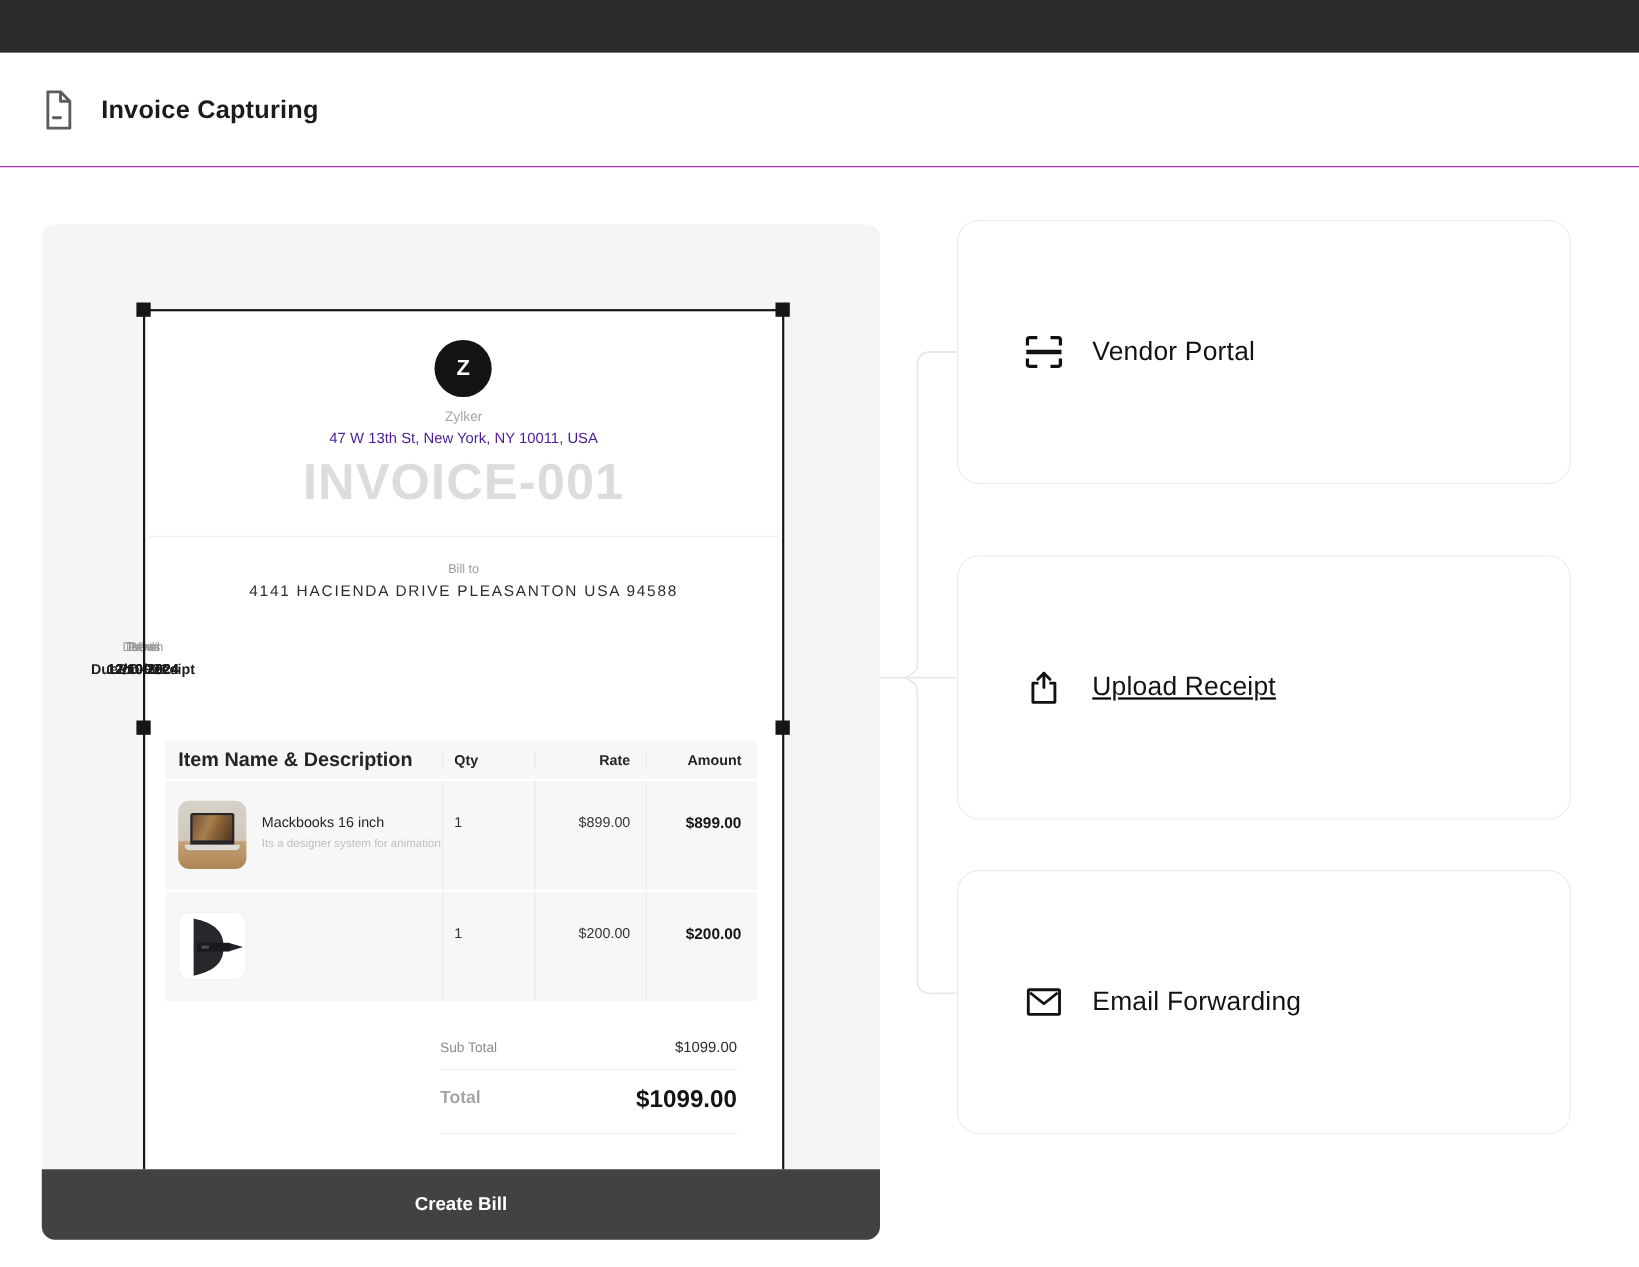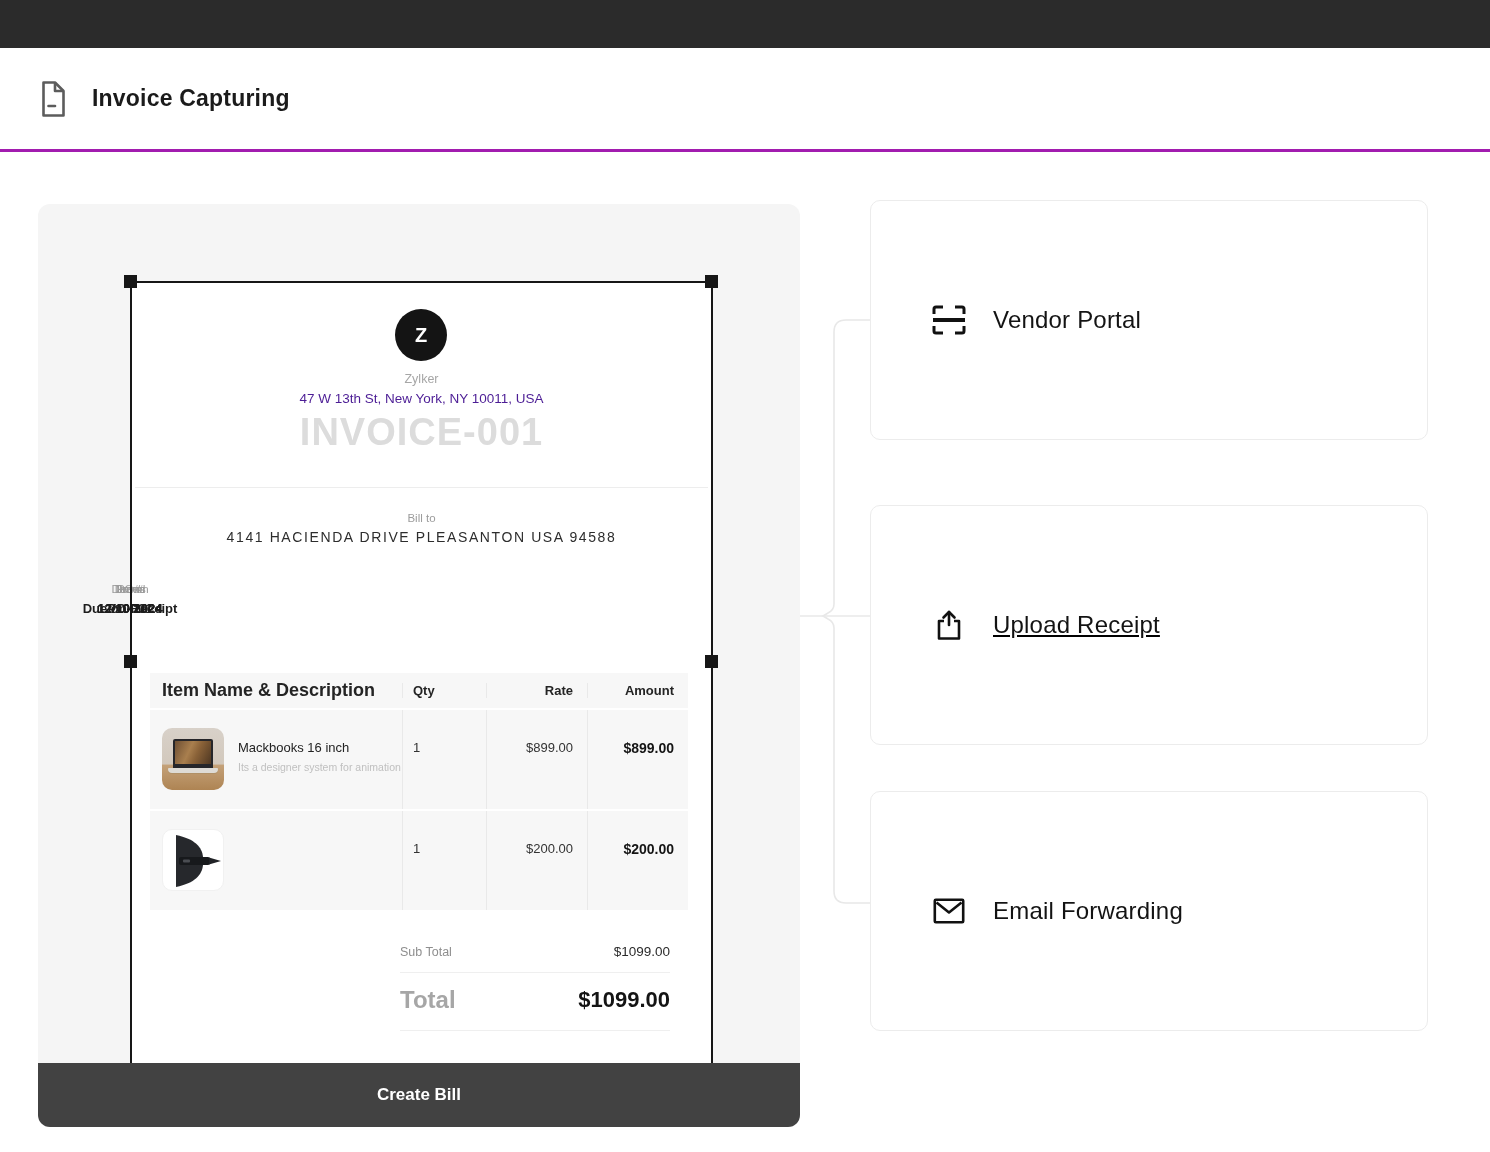--- a/index.html
+++ b/index.html
@@ -2,21 +2,21 @@
 <html><head>
 <meta charset="utf-8">
 <style>
   * { margin:0; padding:0; box-sizing:border-box; }
   html,body { width:1490px; height:1152px; background:#ffffff; overflow:hidden;
     font-family:"Liberation Sans", sans-serif; }
 
   
   .topbar { position:absolute; left:0; top:0; width:1490px; height:48px; background:#2b2b2b; }
   .page-header { position:absolute; left:0; top:48px; width:1490px; height:104px;
-    background:#fff; border-bottom:3px solid #a21caf; display:flex; align-items:center; padding-left:38px; }
+    background:#fff; border-bottom:1px solid #a21caf; display:flex; align-items:center; padding-left:38px; }
   .page-header .doc-icon { width:30px; height:38px; margin-right:24px; flex:0 0 auto; }
   .page-title { font-size:23px; font-weight:600; color:#1b1b1b; letter-spacing:.2px; }
 
   
   .invoice-panel { position:absolute; left:38px; top:204px; width:762px; height:923px;
     background:#f5f5f5; border-radius:12px; }
   .create-bill { position:absolute; left:38px; top:1063px; width:762px; height:64px;
     background:#424242; border-radius:0 0 12px 12px; border:none; color:#fff;
     font-family:"Liberation Sans",sans-serif; font-size:17px; font-weight:700;
     display:flex; align-items:center; justify-content:center; cursor:pointer; }
@@ -24,21 +24,21 @@
   
   .invoice-doc { position:absolute; left:130px; top:281px; width:583px; height:782px; background:#ffffff; }
   .logo-circle { position:absolute; left:265px; top:28px; width:52px; height:52px; border-radius:50%;
     background:#141414; color:#fff; font-size:20px; font-weight:700;
     display:flex; align-items:center; justify-content:center; }
   .company-name { position:absolute; left:0; top:91px; width:100%; text-align:center;
     font-size:12.5px; color:#a6a6a6; }
   .company-address { position:absolute; left:0; top:110px; width:100%; text-align:center;
     font-size:13.5px; font-weight:500; color:#4c1d95; }
   .invoice-number { position:absolute; left:0; top:130px; width:100%; text-align:center;
-    font-size:38px; font-weight:700; color:#dcdcdc; letter-spacing:1px; }
+    font-size:46px; font-weight:700; color:#dcdcdc; letter-spacing:1px; }
   .doc-divider { position:absolute; left:5px; top:206px; width:573px; height:1px; background:#ededed; }
   .billto-label { position:absolute; left:0; top:231px; width:100%; text-align:center;
     font-size:11.5px; color:#9c9c9c; }
   .billto-address { position:absolute; left:0; top:248px; width:100%; text-align:center;
     font-size:14px; font-weight:500; color:#2d2d2d; letter-spacing:1.6px; }
 
   .meta-cell { position:absolute; top:302px; transform:translateX(-50%); text-align:center; white-space:nowrap; }
   .meta-cell .m-label { font-size:11.5px; color:#9c9c9c; }
   .meta-cell .m-value { font-size:13px; font-weight:600; color:#1d1d1d; margin-top:6px; }
   .meta-cell:nth-of-type(1){ left:68px; } .meta-cell:nth-of-type(2){ left:167px; }
@@ -73,39 +73,39 @@
     background:#dedbd5; border-radius:1px 1px 4px 4px; box-shadow:0 1px 0 #b09066; }
   .thumb-pen { background:#ffffff; border:1px solid #f1f1f1; }
 
   .subtotal-row { position:absolute; left:270px; top:663px; width:270px; display:flex;
     justify-content:space-between; align-items:center; }
   .subtotal-label { font-size:12.5px; font-weight:500; color:#8e8e8e; }
   .subtotal-value { font-size:13.5px; color:#2b2b2b; }
   .total-div1 { position:absolute; left:270px; top:691px; width:270px; height:1px; background:#efefef; }
   .total-row { position:absolute; left:270px; top:705px; width:270px; display:flex;
     justify-content:space-between; align-items:center; }
-  .total-label { font-size:24px; font-weight:600; color:#a6a6a6; }
+  .total-label { font-size:16px; font-weight:600; color:#a6a6a6; }
   .total-value { font-size:22px; font-weight:800; color:#141414; }
   .total-div2 { position:absolute; left:270px; top:749px; width:270px; height:1px; background:#efefef; }
 
   
   .crop-line { position:absolute; background:#161616; }
   .crop-top   { left:130px; top:281px; width:583px; height:2px; }
   .crop-left  { left:130px; top:281px; width:2px; height:782px; }
   .crop-right { left:711px; top:281px; width:2px; height:782px; }
   .crop-handle { position:absolute; width:13px; height:13px; background:#161616; }
   .h-tl { left:124px; top:275px; } .h-tr { left:705px; top:275px; }
   .h-ml { left:124px; top:655px; } .h-mr { left:705px; top:655px; }
 
   
   .connector-svg { position:absolute; left:798px; top:308px; }
 
   
   .method-card { position:absolute; left:870px; width:558px; height:240px; background:#fff;
-    border:1px solid #ececec; border-radius:10px; display:flex; align-items:center;
+    border:1px solid #ececec; border-radius:20px; display:flex; align-items:center;
     padding-left:60px; cursor:pointer; }
   .card-1 { top:200px; } .card-2 { top:505px;text-decoration:underline; } .card-3 { top:778px;margin-top:13px; }
   .method-icon { width:36px; height:36px; margin-right:26px; flex:0 0 auto;
     display:flex; align-items:center; justify-content:center; }
   .method-label { font-size:24px; font-weight:500; color:#131313; letter-spacing:.2px; }
 </style>
 </head>
 <body>
 
 <div class="topbar"></div>

